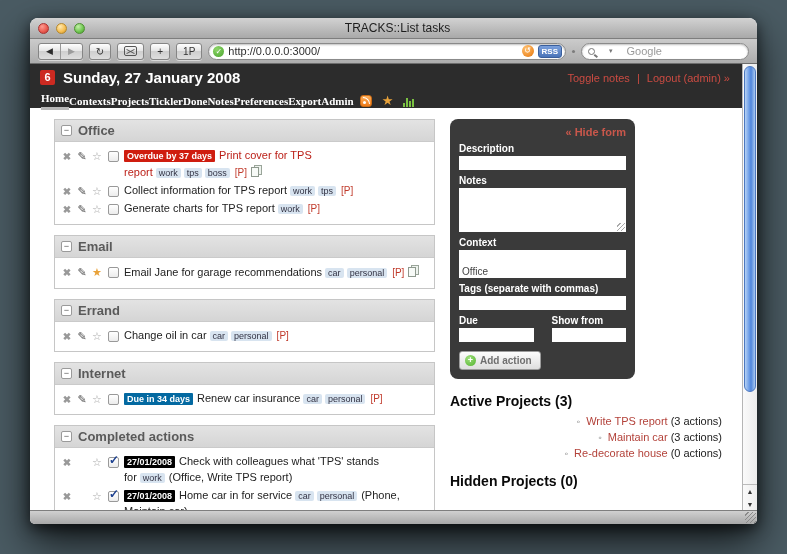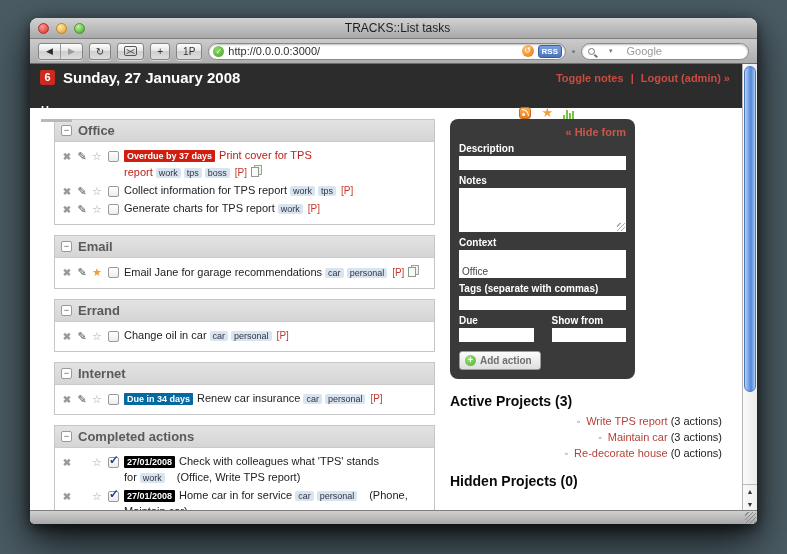--- a/index.html
+++ b/index.html
@@ -49,24 +49,24 @@
   .chev{ font-size:7px; color:#777; }
   .search-text{ font-size:11px; color:#9a9a9a; }
 
   
   .page{ position:absolute; left:0; right:15px; top:46px; bottom:14px; background:#fff; overflow:hidden; }
   .page-header{ background:#2c2c2c; height:44px; position:relative; padding:5px 10px 0; }
   .hdr-row{ display:flex; align-items:center; gap:8px; }
   .count-badge{ background:#cc2a21; color:#fff; font-size:11px; font-weight:bold; width:15px; height:15px;
     line-height:15px; text-align:center; border-radius:2px; }
   .hdr-date{ color:#fff; font-size:15px; font-weight:bold; }
-  .hdr-links{ position:absolute; right:12px; top:8px; font-size:11px; font-weight:bold; color:#cb4b42; }
+  .hdr-links{ position:absolute; right:12px; top:8px; font-size:11px; font-weight:normal; color:#cb4b42; }
   .hdr-links a{ color:#cb4b42; text-decoration:none; cursor:pointer; }
   .hdr-links .sep{ color:#cb4b42; margin:0 4px; }
-  .nav-row{ display:flex; align-items:flex-end; gap:14px; margin-top:18px; padding-left:1px; }
+  .nav-row{ display:flex; align-items:flex-end; margin-top:6px; padding-left:1px;font-family:Liberation Serif, serif; }
   .nav-item{ color:#fff; font-size:11px; font-weight:bold; text-decoration:none; padding-bottom:3px; cursor:pointer; }
   .nav-item.active{ border-bottom:3px solid #b9b9b9; }
   .nav-icons{ display:flex; align-items:center; gap:10px; margin-left:6px; padding-bottom:3px; }
   .rss-ic{ width:12px; height:12px; border-radius:3px; position:relative;
     background:linear-gradient(#fdae5a,#ef7c1a); border:1px solid #c96a14; }
   .rss-ic::before{ content:""; position:absolute; left:2px; bottom:2px; width:3px; height:3px; border-radius:50%; background:#fff; }
   .rss-ic::after{ content:""; position:absolute; left:2px; bottom:2px; width:6px; height:6px;
     border:1.5px solid #fff; border-left:none; border-bottom:none; border-radius:0 8px 0 0; }
   .star-ic{ color:#e9a33b; font-size:13px; line-height:12px; }
   .stats-ic{ display:flex; align-items:flex-end; gap:1px; height:11px; }
@@ -95,21 +95,21 @@
   .cb{ width:11px; height:11px; border:1px solid #999; border-radius:2px; margin-left:2px;
     background:linear-gradient(#fff,#ececec); position:relative; cursor:pointer; flex:none; }
   .cb .tick{ position:absolute; left:0px; top:-5px; color:#1b3f8f; font-size:12px; font-weight:bold; }
   .rcontent{ flex:1; font-size:11px; color:#222; }
   .badge{ color:#fff; font-size:9px; font-weight:bold; padding:1px 3px; border-radius:1px; margin-right:4px; white-space:nowrap; }
   .badge.overdue{ background:#cf1d0f; }
   .badge.due{ background:#0369a1; }
   .date-badge{ background:#000000; color:#fff; font-size:9px; font-weight:bold; padding:1px 3px; border-radius:1px; margin-right:4px; }
   .t.red{ color:#bb1f17; }
   .tag{ background:#d8e4f0; color:#334; font-size:9px; padding:0 3px; border-radius:2px; margin-left:3px; cursor:pointer; }
-  .suffix{ margin-left:12px; }
+  .suffix{ margin-left:4px; }
   .plink{ color:#c03a2b; font-size:10px; margin-left:5px; text-decoration:none; cursor:pointer; }
   .note{ position:relative; width:10px; height:12px; display:inline-block; margin-left:4px; top:1px; cursor:pointer; }
   .note::before{ content:""; position:absolute; left:3px; top:0; width:6px; height:8px; border:1px solid #9aa59a; background:#eef3ee; }
   .note::after{ content:""; position:absolute; left:0; top:2px; width:6px; height:8px; border:1px solid #8e998e; background:#f7faf7; }
 
   
   .action-form{ width:185px; background:#3a3a3a; border-radius:8px; padding:7px 9px 9px; }
   .hide-link{ display:block; text-align:right; color:#c9574b; font-size:11px; font-weight:bold; text-decoration:none; cursor:pointer; }
   .f-label{ color:#fff; font-size:10px; font-weight:bold; margin:5px 0 2px; }
   .f-input{ width:100%; height:14px; border:0; background:#fff; font-size:10px; padding:0 3px; color:#444;

